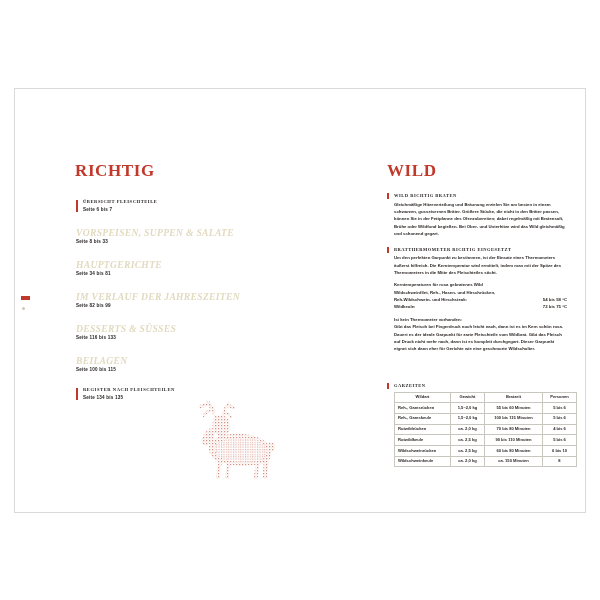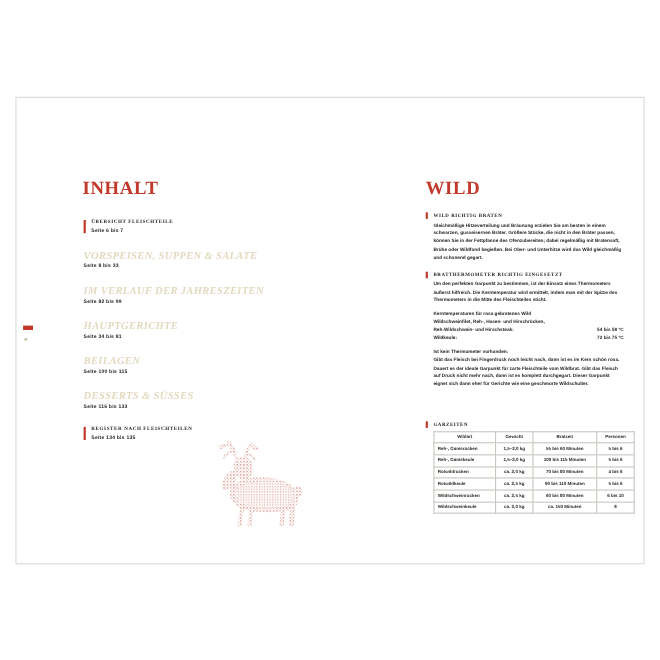--- a/index.html
+++ b/index.html
@@ -241,52 +241,52 @@
 </head>
 <body>
 
 <div id="spread">
 
   <div id="left-page">
 
     <div id="edge-mark"></div>
     <div id="edge-mark2"></div>
 
-    <h1 class="page-heading" id="inhalt-title">INHALT</h1>
+    <h1 class="page-heading" id="inhalt-title">RICHTIG</h1>
 
     <div id="toc">
 
       <div class="toc-entry boxed">
         <span class="toc-label-strong">ÜBERSICHT FLEISCHTEILE</span>
         <span class="toc-pages">Seite 6 bis 7</span>
       </div>
 
       <div class="toc-entry gap-top">
         <span class="toc-label-italic">VORSPEISEN, SUPPEN &amp; SALATE</span>
         <span class="toc-pages">Seite 8 bis 33</span>
       </div>
 
       <div class="toc-entry gap-top">
+        <span class="toc-label-italic">HAUPTGERICHTE</span>
+        <span class="toc-pages">Seite 34 bis 81</span>
+      </div>
+
+      <div class="toc-entry gap-top">
         <span class="toc-label-italic">IM VERLAUF DER JAHRESZEITEN</span>
         <span class="toc-pages">Seite 82 bis 99</span>
       </div>
 
       <div class="toc-entry gap-top">
-        <span class="toc-label-italic">HAUPTGERICHTE</span>
-        <span class="toc-pages">Seite 34 bis 81</span>
+        <span class="toc-label-italic">DESSERTS &amp; SÜSSES</span>
+        <span class="toc-pages">Seite 116 bis 133</span>
       </div>
 
       <div class="toc-entry gap-top">
         <span class="toc-label-italic">BEILAGEN</span>
         <span class="toc-pages">Seite 100 bis 115</span>
-      </div>
-
-      <div class="toc-entry gap-top">
-        <span class="toc-label-italic">DESSERTS &amp; SÜSSES</span>
-        <span class="toc-pages">Seite 116 bis 133</span>
       </div>
 
       <div class="toc-entry boxed gap-top">
         <span class="toc-label-strong">REGISTER NACH FLEISCHTEILEN</span>
         <span class="toc-pages">Seite 134 bis 135</span>
       </div>
 
     </div>
 
     <svg id="deer" viewBox="0 0 106 92">

